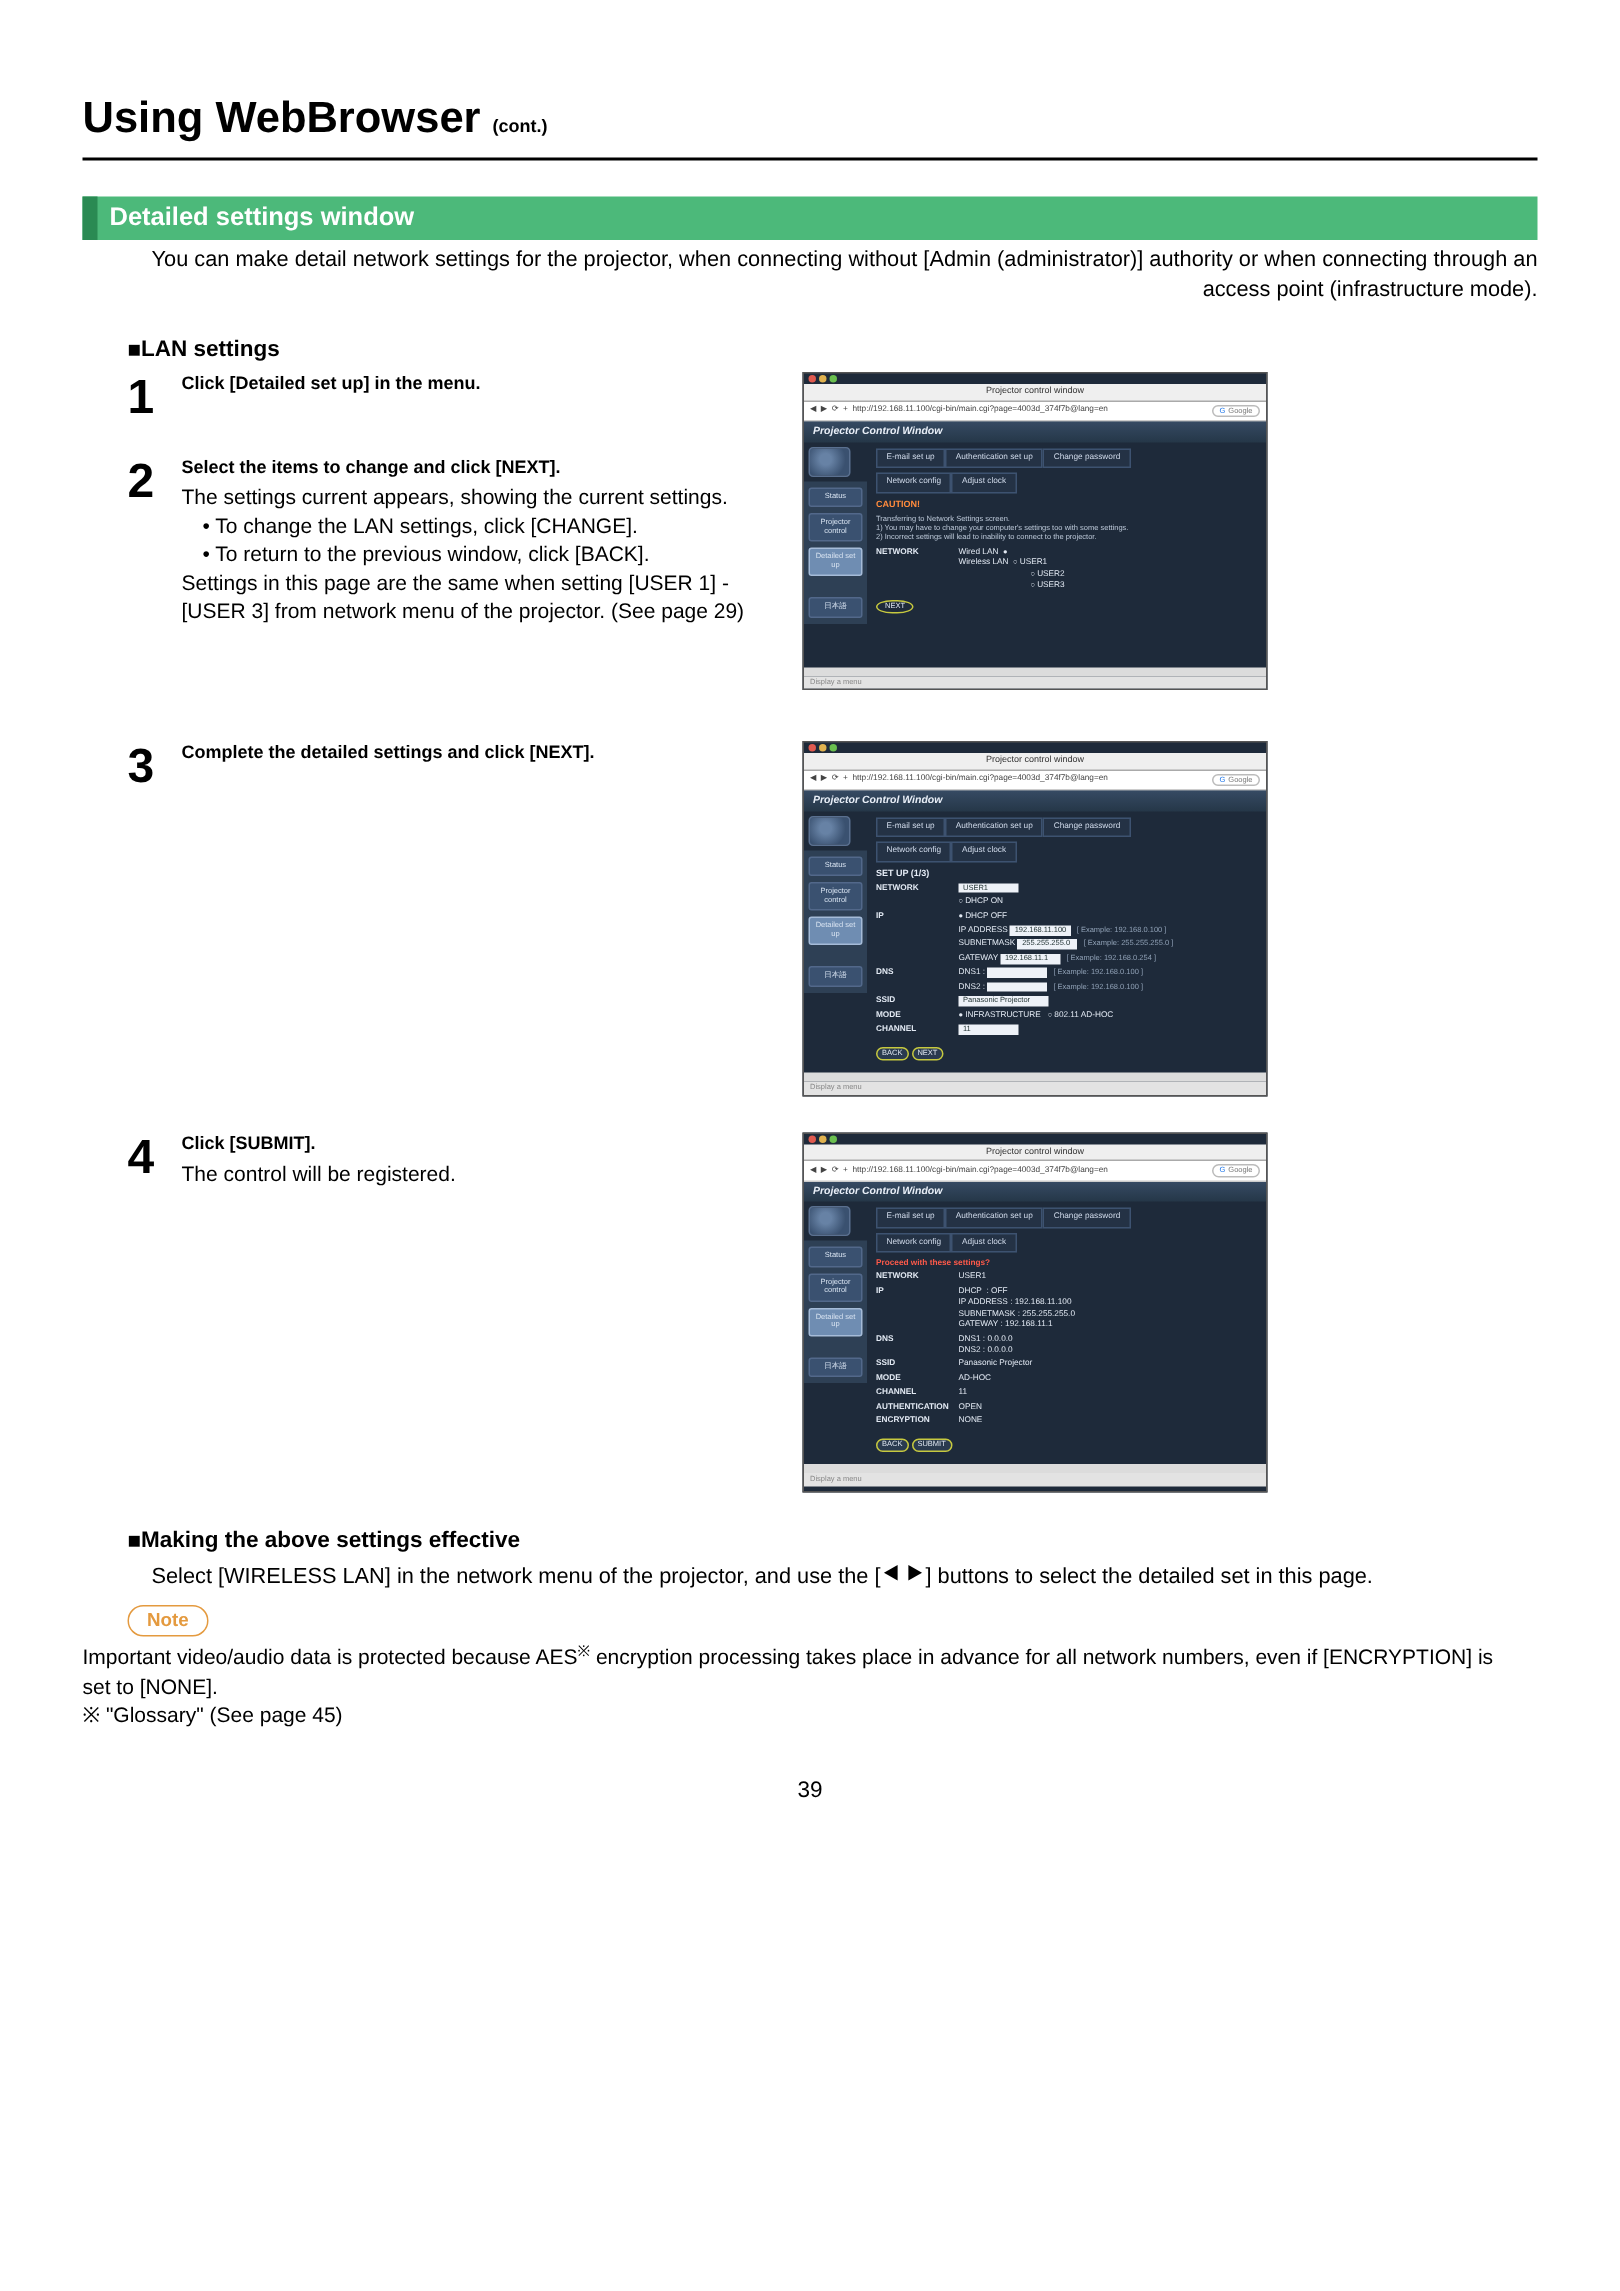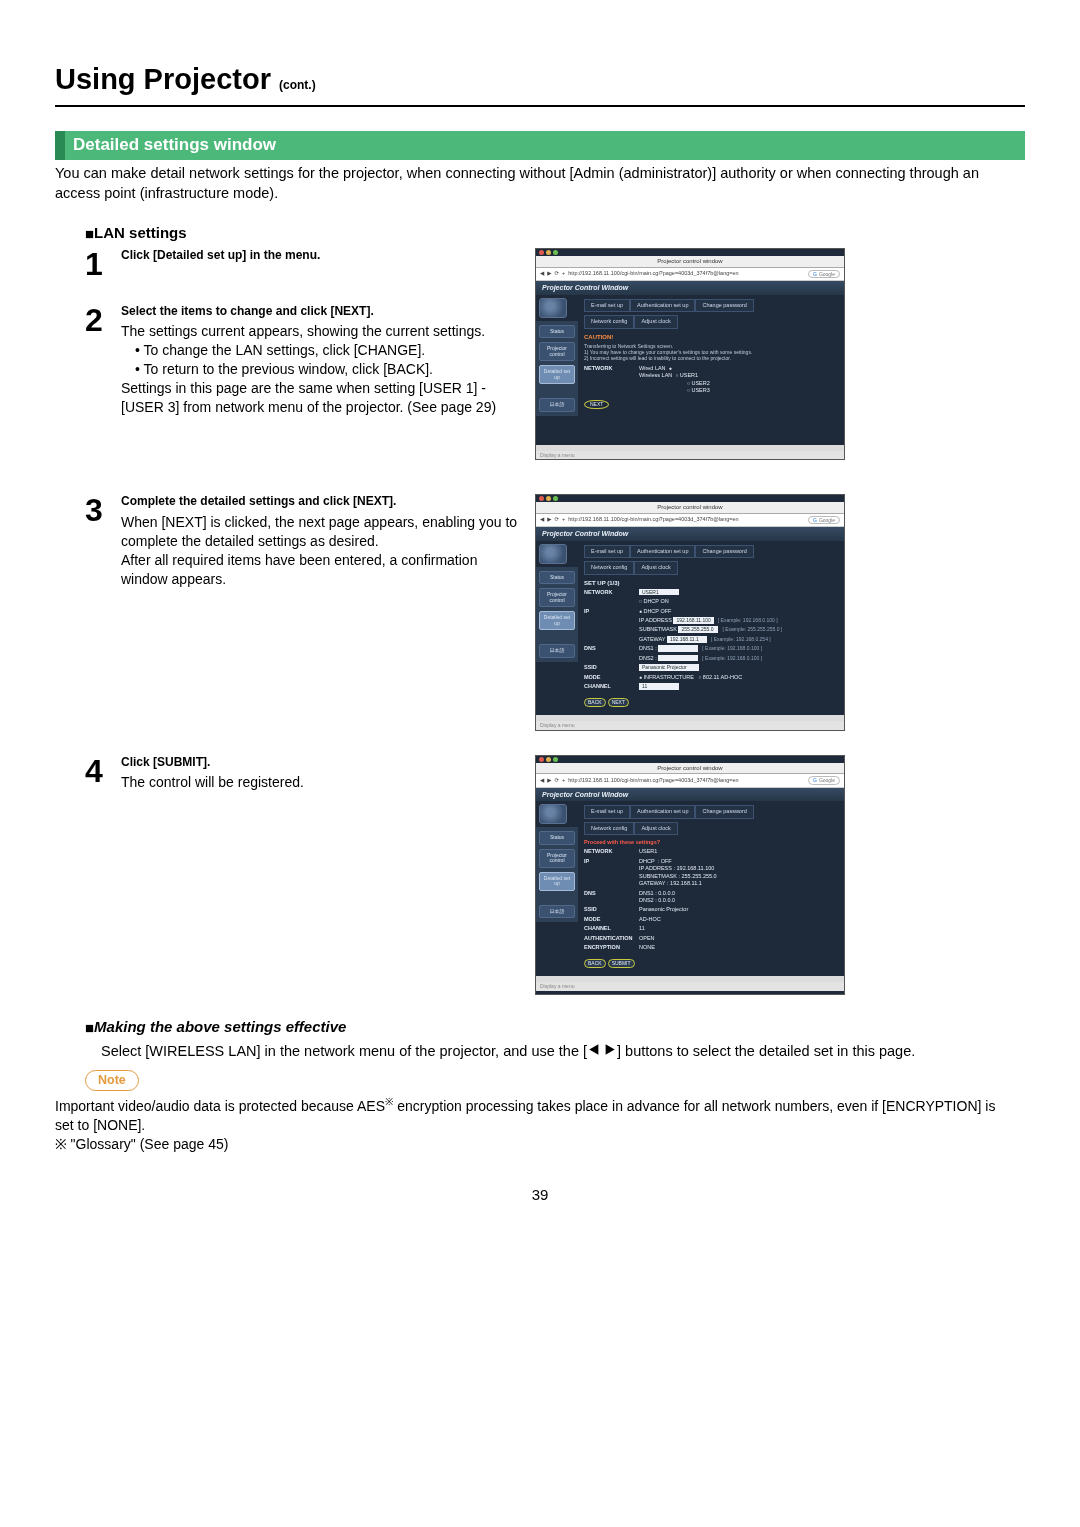--- a/index.html
+++ b/index.html
@@ -23,21 +23,21 @@
   .page-title .cont { font-size: 12px; font-weight: bold; }
   .section-header {
     background: #4CB97A;
     color: #fff;
     font-weight: bold;
     font-size: 17px;
     padding: 3px 8px;
     margin-bottom: 4px;
     border-left: 10px solid #2a8a53;
   }
-  .intro-text { margin-bottom: 20px; }
+  .intro-text { margin-bottom: 20px; text-align: right; }
   .sub-sec {
     font-weight: bold;
     font-size: 15px;
     margin: 10px 0 4px 30px;
   }
   .sub-sec .blk { font-size: 15px; display:inline-block; vertical-align: -1px; }
   .step-row { display: flex; align-items: flex-start; margin-bottom: 12px; }
   .left-col { flex: 0 0 470px; padding-left: 30px; }
   .right-col { flex: 1; padding-left: 10px; }
   .step { display: flex; margin-bottom: 4px; }
@@ -136,21 +136,21 @@
   .small-under{font-size:5px;color:#888; padding:1px 4px; background:#e3e3e3;}
   .sup{font-size:10px; vertical-align: super;}
 </style>
 </head>
 <body>
 
 
 
 
 <div class="page-title">
-  <span>Using Projector </span><span class="cont">(cont.)</span>
+  <span>Using WebBrowser </span><span class="cont">(cont.)</span>
 </div>
 
 
 <div class="section-header">Detailed settings window</div>
 <div class="intro-text">You can make detail network settings for the projector, when connecting without [Admin (administrator)] authority or when connecting through an access point (infrastructure mode).</div>
 
 
 <div class="sub-sec"><span class="blk">■</span><span>LAN settings</span></div>
 
 
@@ -242,24 +242,20 @@
   </div>
 </div>
 
 
 <div class="step-row" style="margin-top:30px;">
   <div class="left-col">
     <div class="step">
       <div class="step-num">3</div>
       <div class="step-body">
         <div class="step-head">Complete the detailed settings and click [NEXT].</div>
-        <div class="step-detail">
-          <div>When [NEXT] is clicked, the next page appears, enabling you to complete the detailed settings as desired.</div>
-          <div>After all required items have been entered, a confirmation window appears.</div>
-        </div>
       </div>
     </div>
   </div>
   <div class="right-col">
 
     <div class="screenshot" style="min-height:230px;">
       <div class="traffic">
           <span class="trdot tr-r"></span>
           <span class="trdot tr-y"></span>
           <span class="trdot tr-g"></span>
@@ -457,21 +453,21 @@
           </div>
         </div>
       </div>
       <div class="bottombar"></div>
       <div class="small-under">Display a menu</div>
     </div>
   </div>
 </div>
 
 
-<div class="sub-sec" style="margin-top:18px;font-style:italic;"><span class="blk">■</span><span>Making the above settings effective</span></div>
+<div class="sub-sec" style="margin-top:18px;"><span class="blk">■</span><span>Making the above settings effective</span></div>
 <div style="margin-left:46px; margin-right:20px; font-size:14.5px;">
   <span>Select [WIRELESS LAN] in the network menu of the projector, and use the [</span><span class="arrows">
     <svg viewBox="0 0 10 10">
         <polygon points="8,1 8,9 1,5" fill="#000"></polygon>
       </svg>
     <svg viewBox="0 0 10 10">
         <polygon points="2,1 2,9 9,5" fill="#000"></polygon>
       </svg>
   </span><span>] buttons to select the detailed set in this page.</span>
 </div>

